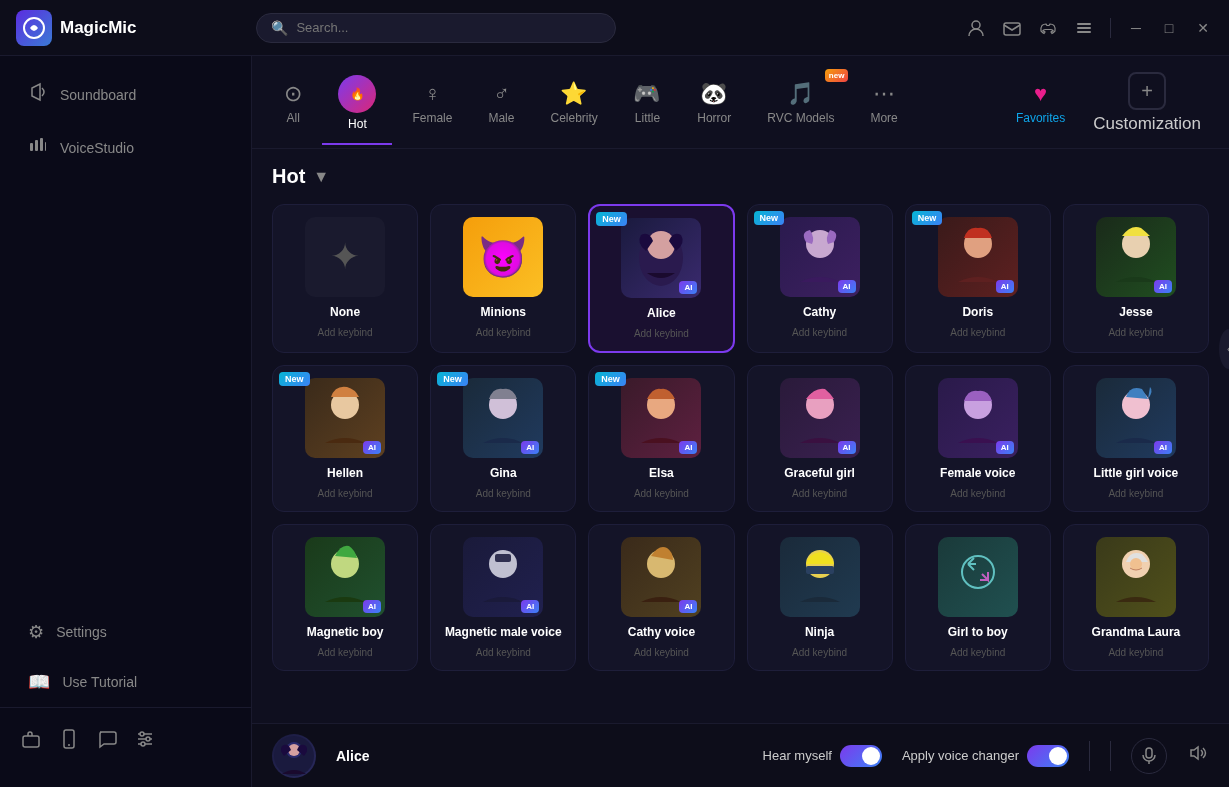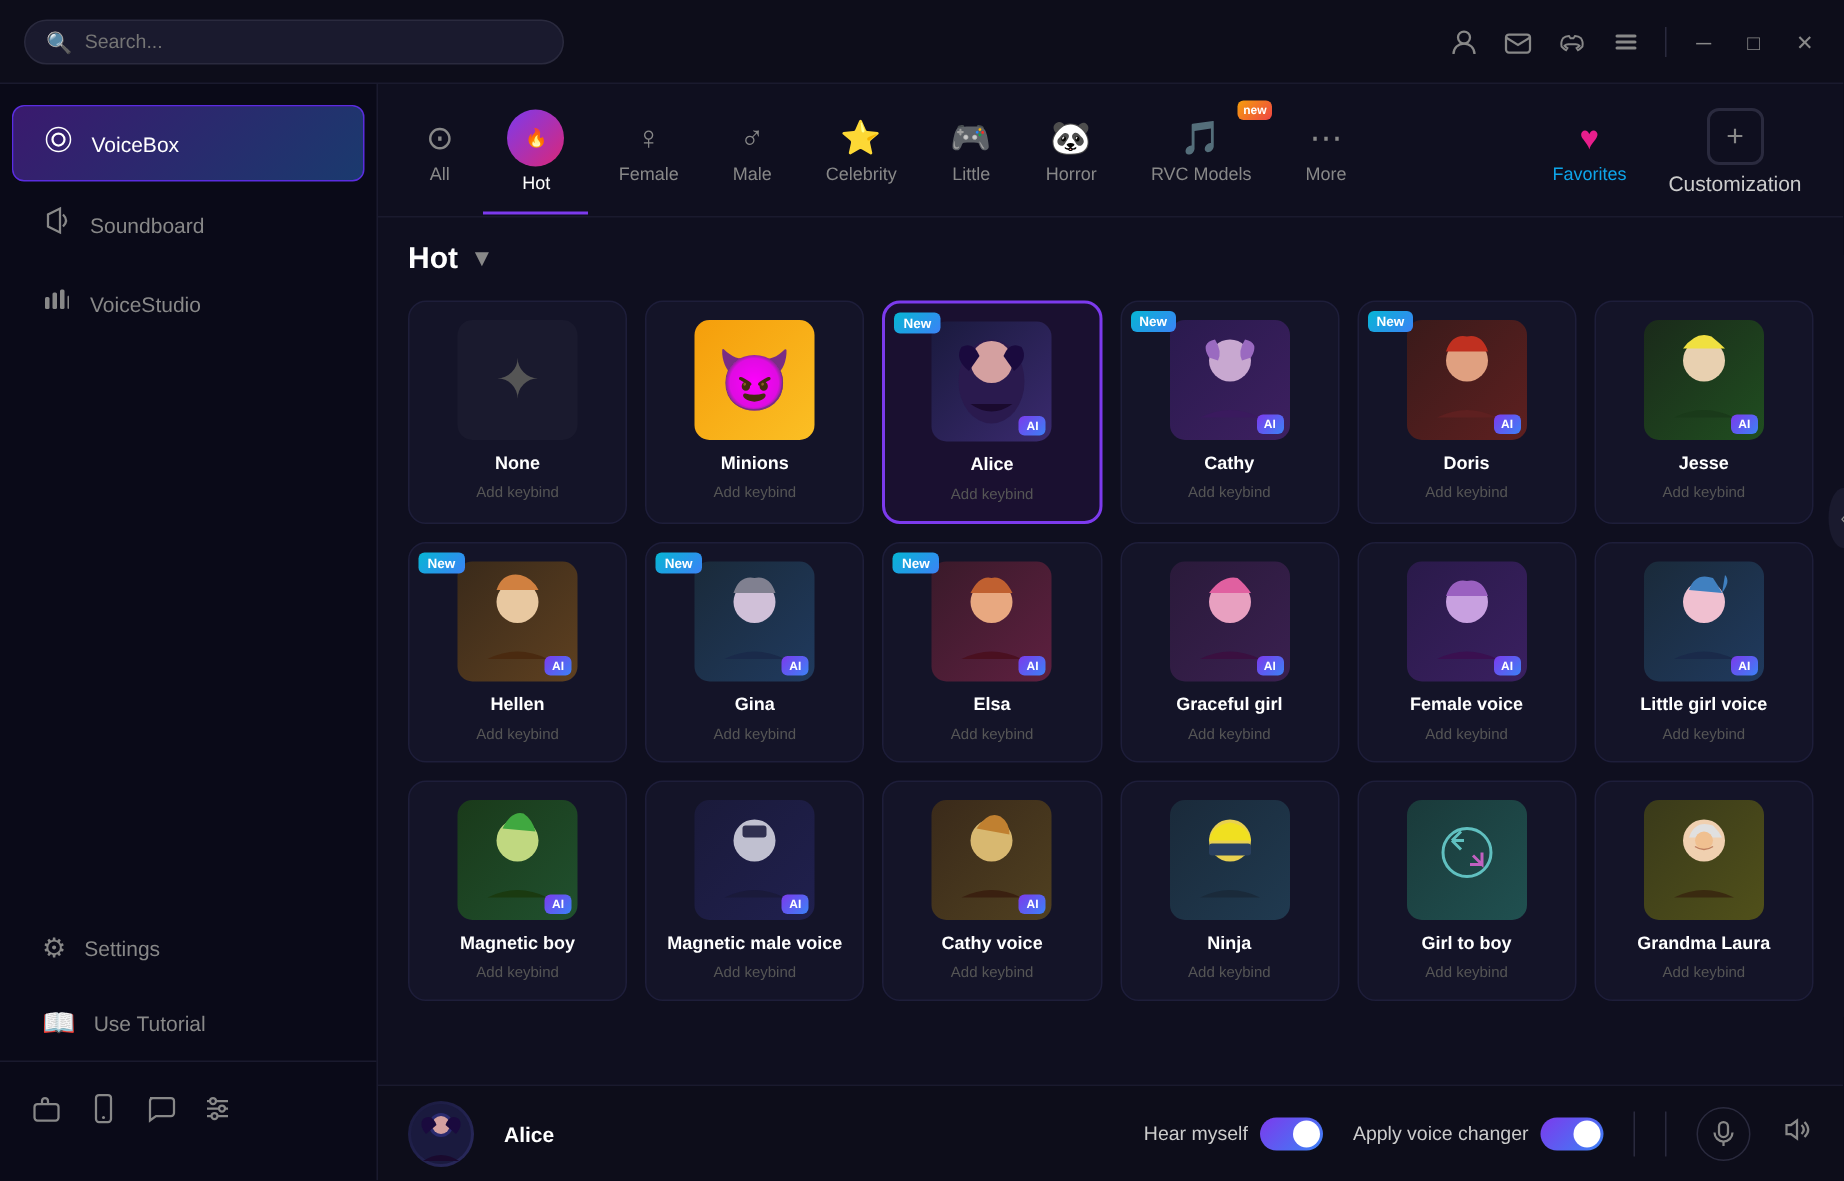--- a/index.html
+++ b/index.html
@@ -419,20 +419,29 @@
       font-size: 8px;
       padding: 2px 4px;
       border-radius: 4px;
       font-weight: 900;
     }
   </style>
 </head>
 <body>
 
 <div class="titlebar">
+  <div class="titlebar-logo">
+    <div class="logo-icon">
+      <svg width="22" height="22" viewBox="0 0 22 22" fill="none">
+        <circle cx="11" cy="11" r="10" fill="none" stroke="#fff" stroke-width="2"></circle>
+        <path d="M7 11 Q11 5 15 11 Q11 17 7 11Z" fill="#fff"></path>
+      </svg>
+    </div>
+    <span class="logo-text">MagicMic</span>
+  </div>
 
   <div class="titlebar-search">
     <div class="search-box">
       <span class="search-icon-svg">🔍</span>
       <input type="text" placeholder="Search..." style="">
     </div>
   </div>
 
   <div class="titlebar-actions">
     <div class="titlebar-action-btn">
@@ -462,29 +471,20 @@
     <div class="titlebar-sep"></div>
     <div class="window-btn">─</div>
     <div class="window-btn">□</div>
     <div class="window-btn close">✕</div>
   </div>
 </div>
 
 <div class="main-layout">
 
   <div class="sidebar">
-    <div class="sidebar-item active">
-      <span class="si-icon">
-        <svg width="20" height="20" viewBox="0 0 20 20" fill="none">
-          <circle cx="10" cy="10" r="4" stroke="#fff" stroke-width="1.5"></circle>
-          <circle cx="10" cy="10" r="8" stroke="#fff" stroke-width="1"></circle>
-        </svg>
-      </span>
-      <span>VoiceBox</span>
-    </div>
     <div class="sidebar-item">
       <span class="si-icon">
         <svg width="20" height="20" viewBox="0 0 20 20" fill="none">
           <path d="M4 14 L4 6 L12 2 L12 18 Z" stroke="#888" stroke-width="1.5" fill="none"></path>
           <path d="M14 6 Q18 10 14 14" stroke="#888" stroke-width="1.5" fill="none"></path>
         </svg>
       </span>
       <span>Soundboard</span>
     </div>
     <div class="sidebar-item">
@@ -586,21 +586,21 @@
 
       <div class="cat-tab-spacer"></div>
 
       <div class="cat-tab-right">
         <div class="cat-tab" style="padding: 8px 12px 12px">
           <span class="fav-icon">♥</span>
           <span style="color:#0ea5e9;font-size:12px;">Favorites</span>
         </div>
         <div class="cat-tab" style="padding: 8px 12px 12px">
           <div class="plus-icon">+</div>
-          <span style="color:#ccc;font-size:14px;">Customization</span>
+          <span style="color:#ccc;font-size:17px;">Customization</span>
         </div>
       </div>
     </div>
 
     <div class="voice-area" style="position:relative;">
       <div class="section-header">
         <span class="section-title">Hot</span>
         <span class="section-chevron">▼</span>
       </div>
 

